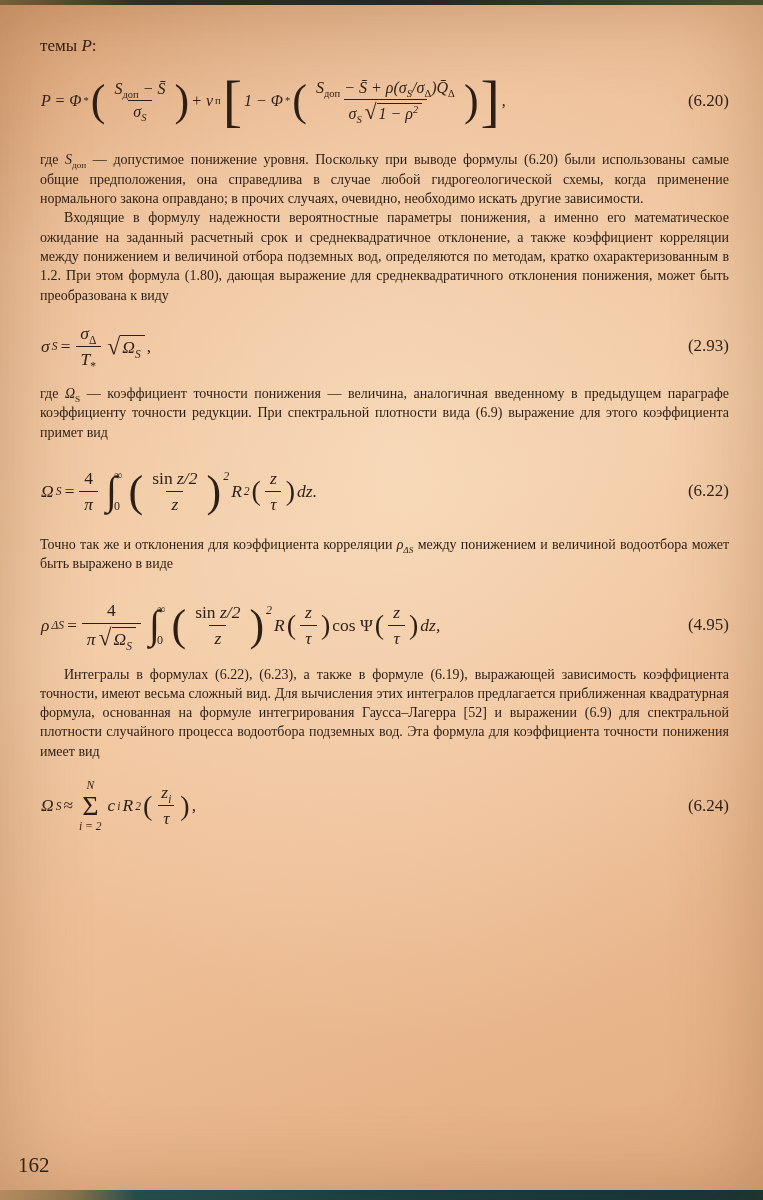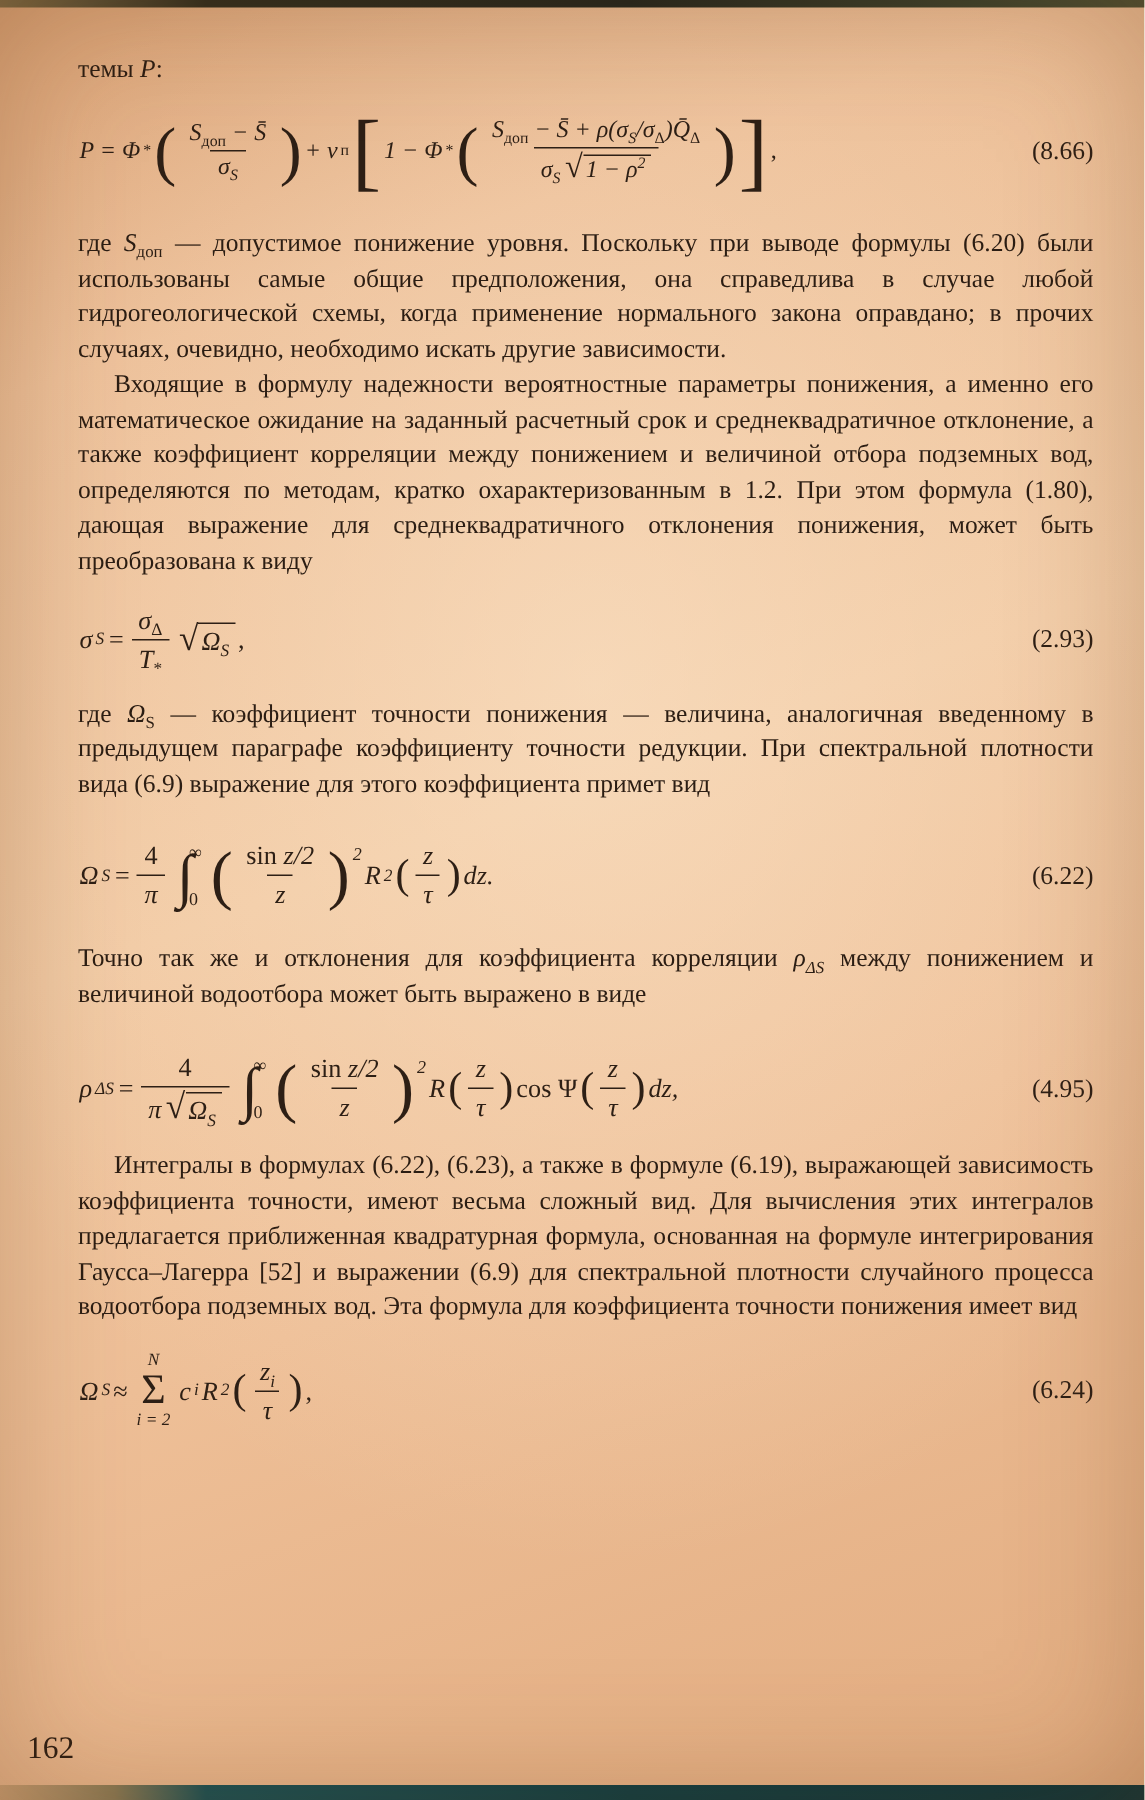--- a/index.html
+++ b/index.html
@@ -24,24 +24,24 @@
   }
   .edge-top {
     position: absolute; top: 0; left: 0; width: 100%; height: 5px;
     background: linear-gradient(90deg, #7c6a45 0%, #2e2c1e 18%, #20241d 55%, #39402c 85%, #4a4f33 100%);
   }
   .edge-bottom {
     position: absolute; bottom: 0; left: 0; width: 100%; height: 10px;
     background: linear-gradient(90deg, #caa176 0%, #8a7a55 10%, #1a5054 18%, #0f3d42 55%, #0c3338 100%);
   }
   .content {
-    position: absolute; left: 40px; right: 34px; top: 34px; margin-left: 12px;
+    position: absolute; left: 40px; right: 34px; top: 34px;
   }
   .bodytext {
-    font-size: 17px; line-height: 1.38; text-align: justify; margin: 0;
+    font-size: 14px; line-height: 1.38; text-align: justify; margin: 0;
     color: #2b1d13;
   }
   .indent { text-indent: 24px; }
   .it  { font-style: italic; }
   .rm  { font-style: normal; }
   sub, sup { line-height: 0; }
   sub { font-size: 66%; }
   sup { font-size: 66%; }
 
   .eqrow {
@@ -124,21 +124,21 @@
         <span class="num"><span>S</span><sub class="rm">доп</sub><span> − S̄ + ρ(σ</span><sub>S</sub><span>/σ</span><sub class="rm">Δ</sub><span>)Q̄</span><sub class="rm">Δ</sub></span>
         <span class="den"><span>σ</span><sub>S</sub><span class="sqrt">
               <span class="sign">√</span>
               <span class="radicand"><span>1 − ρ</span><sup>2</sup></span>
             </span></span>
       </span>
       <span class="bp bp-l">)</span>
       <span class="bp bp-xl">]</span>
       <span class="rm">,</span>
     </span>
-    <span class="eqnum">(8.66)</span>
+    <span class="eqnum">(6.20)</span>
   </div>
 
   <p class="bodytext"><span>где </span><span class="it">S</span><sub class="rm">доп</sub><span> — допустимое понижение уровня. Поскольку при выводе формулы (6.20) были использованы самые общие предположения, она справедлива в случае любой гидрогеологической схемы, когда применение нормального закона оправдано; в прочих случаях, очевидно, необходимо искать другие зависимости.</span></p>
 
   <p class="bodytext indent"><span>Входящие в формулу надежности вероятностные параметры понижения, а именно его математическое ожидание на заданный расчетный срок и среднеквадратичное отклонение, а также коэффициент корреляции между понижением и величиной отбора подземных вод, определяются по методам, кратко охарактеризованным в 1.2. При этом формула (1.80), дающая выражение для среднеквадратичного отклонения понижения, может быть преобразована к виду</span></p>
 
   <div class="eqrow eq621">
     <span class="math">
       <span>σ</span>
         <sub>S</sub>

